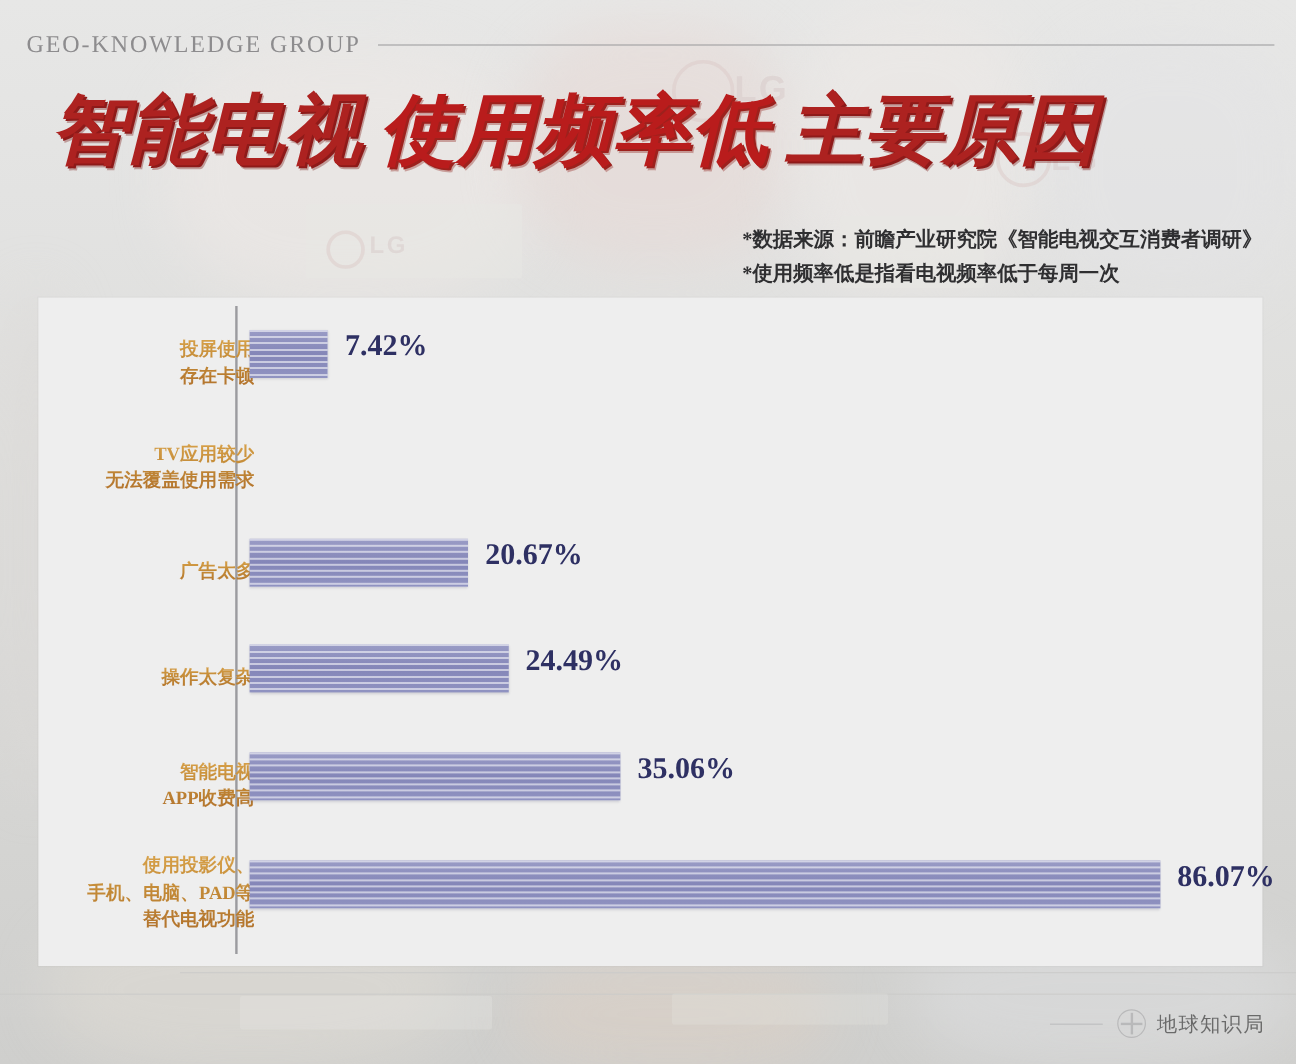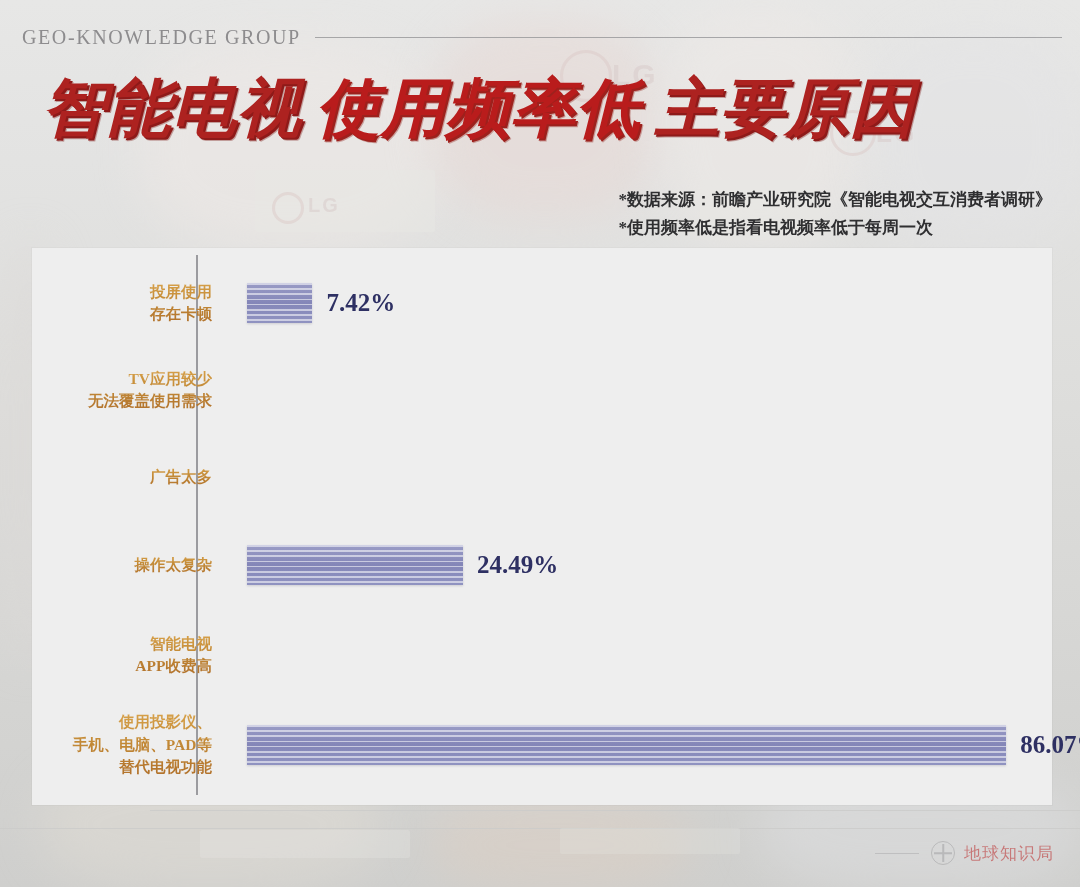--- a/index.html
+++ b/index.html
@@ -62,21 +62,21 @@
   .rowlabel{position:absolute;right:852px;text-align:right;width:240px;
     font-family:"Liberation Serif","DejaVu Serif",serif;
     font-size:15.5px;font-weight:700;line-height:1.45;
     color:#c08a37;
     background:linear-gradient(180deg,#d8a24a 0%,#c38a37 45%,#b0702b 100%);
     -webkit-background-clip:text;background-clip:text;
     -webkit-text-fill-color:transparent;
     text-shadow:0 0 0 rgba(0,0,0,0);
   }
 
-  .barwrap{position:absolute;left:164px;height:100%;display:flex;align-items:center;margin-left:39px;}
+  .barwrap{position:absolute;left:164px;height:100%;display:flex;align-items:flex-start;}
   .bar{height:40px;
     background:
       repeating-linear-gradient(180deg,
         rgba(255,255,255,.55) 0px,
         rgba(255,255,255,.55) 1.6px,
         rgba(255,255,255,0) 1.6px,
         rgba(255,255,255,0) 5.2px),
       linear-gradient(180deg,#9a9cc6 0%,#8486b8 50%,#9093c1 100%);
     box-shadow:0 1px 2px rgba(60,60,90,.18);
   }
@@ -85,21 +85,21 @@
 
   
   .footer{position:absolute;right:26px;bottom:22px;display:flex;align-items:center;opacity:.5;}
   .foot-rule{width:44px;height:1px;background:#a8a8aa;margin-right:12px;}
   .globe{width:22px;height:22px;border-radius:50%;border:1.5px solid #9c9c9e;
     position:relative;margin-right:9px;flex:none;}
   .globe:before{content:"";position:absolute;left:50%;top:2px;bottom:2px;width:1.5px;
     background:#9c9c9e;transform:translateX(-50%);}
   .globe:after{content:"";position:absolute;left:2px;right:2px;top:50%;height:1.5px;
     background:#9c9c9e;transform:translateY(-50%);}
-  .foot-text{font-size:17px;color:#b91c1c;letter-spacing:1px;
+  .foot-text{font-size:17px;color:#000000;letter-spacing:1px;
     font-family:"Liberation Serif","DejaVu Serif",serif;}
 </style>
 </head>
 <body>
 
 <div class="bg-photo">
   <div class="bg-base"></div>
   <div class="bg-blotch b1"></div>
   <div class="bg-blotch b2"></div>
   <div class="bg-blotch b3"></div>
@@ -154,34 +154,42 @@
     <div class="row" style="top: 114px; height: 56px;">
       <div class="rowlabel">
         <div>TV应用较少</div>
         <div>无法覆盖使用需求</div>
       </div>
     </div>
     <div class="row" style="top: 201px; height: 56px;">
       <div class="rowlabel">
         <div>广告太多</div>
       </div>
+      <div class="barwrap">
+        <div class="bar" style="width: 182.309px;"></div>
+        <div class="val">20.67%</div>
+      </div>
     </div>
     <div class="row" style="top: 289px; height: 56px;">
       <div class="rowlabel">
         <div>操作太复杂</div>
       </div>
       <div class="barwrap">
         <div class="bar" style="width: 216.002px;"></div>
         <div class="val">24.49%</div>
       </div>
     </div>
     <div class="row" style="top: 379px; height: 56px;">
       <div class="rowlabel">
         <div>智能电视</div>
         <div>APP收费高</div>
+      </div>
+      <div class="barwrap">
+        <div class="bar" style="width: 309.229px;"></div>
+        <div class="val">35.06%</div>
       </div>
     </div>
     <div class="row" style="top: 469px; height: 56px;">
       <div class="rowlabel">
         <div>使用投影仪、</div>
         <div>手机、电脑、PAD等</div>
         <div>替代电视功能</div>
       </div>
       <div class="barwrap">
         <div class="bar" style="width: 759.137px;"></div>

